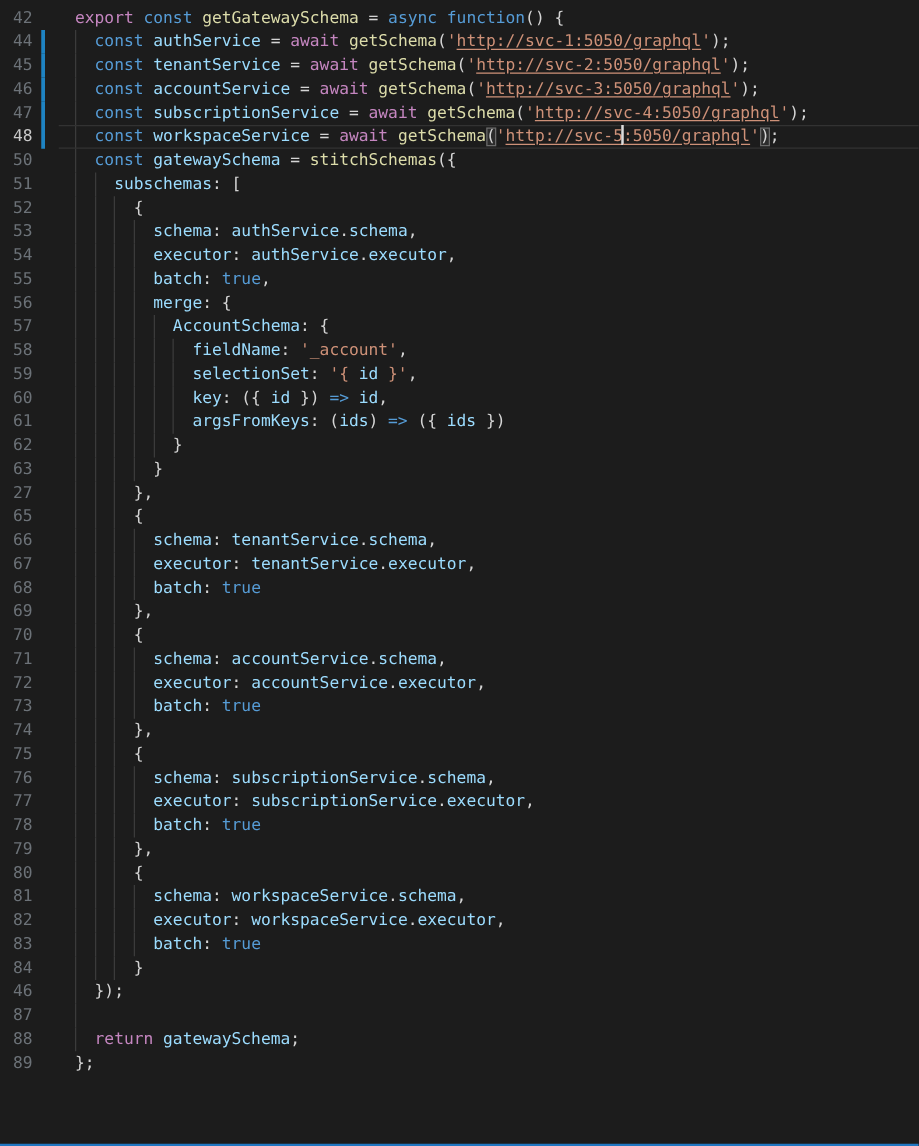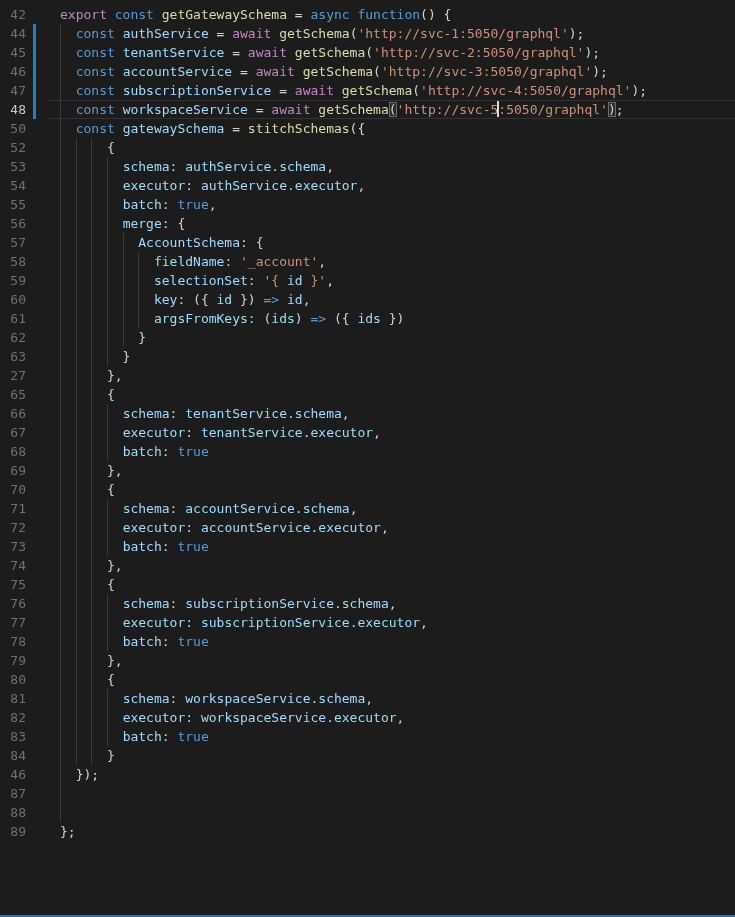--- a/index.html
+++ b/index.html
@@ -54,21 +54,21 @@
   .txt {
     position: absolute;
     left: 60px; top: 0;
     white-space: pre;
   }
   .c-kw1 { color: var(--c-kw1); }
   .c-kw2 { color: var(--c-kw2); }
   .c-fn  { color: var(--c-fn); }
   .c-var { color: var(--c-var); }
   .c-str { color: var(--c-str); }
-  .c-url { color: var(--c-str); text-underline-offset: 2px; }
+  .c-url { color: var(--c-str); text-decoration: underline; text-underline-offset: 2px; }
   .c-pun { color: var(--c-pun); }
   .box {
     outline: 1px solid #6a6a6a;
     outline-offset: -1px;
     background: rgba(120,120,120,0.18);
   }
   .cursor {
     display: inline-block;
     width: 2px; height: 16px;
     margin: 0 -1px;
@@ -87,20 +87,21 @@
 
 <div id="editor">
   <div id="code-area">
       <div class="line"><span class="ln">42</span><span class="txt"><span class="c-kw1">export</span><span class="c-pun"> </span><span class="c-kw2">const</span><span class="c-pun"> </span><span class="c-fn">getGatewaySchema</span><span class="c-pun"> = </span><span class="c-kw2">async</span><span class="c-pun"> </span><span class="c-kw2">function</span><span class="c-pun">() {</span></span></div>
       <div class="line"><i class="guide" style="left: calc(0ch + 60px);"></i><span class="modbar"></span><span class="ln">44</span><span class="txt"><span class="c-pun">  </span><span class="c-kw2">const</span><span class="c-pun"> </span><span class="c-var">authService</span><span class="c-pun"> = </span><span class="c-kw1">await</span><span class="c-pun"> </span><span class="c-fn">getSchema</span><span class="c-pun">(</span><span class="c-str">'</span><span class="c-url">http://svc-1:5050/graphql</span><span class="c-str">'</span><span class="c-pun">);</span></span></div>
       <div class="line"><i class="guide" style="left: calc(0ch + 60px);"></i><span class="modbar"></span><span class="ln">45</span><span class="txt"><span class="c-pun">  </span><span class="c-kw2">const</span><span class="c-pun"> </span><span class="c-var">tenantService</span><span class="c-pun"> = </span><span class="c-kw1">await</span><span class="c-pun"> </span><span class="c-fn">getSchema</span><span class="c-pun">(</span><span class="c-str">'</span><span class="c-url">http://svc-2:5050/graphql</span><span class="c-str">'</span><span class="c-pun">);</span></span></div>
       <div class="line"><i class="guide" style="left: calc(0ch + 60px);"></i><span class="modbar"></span><span class="ln">46</span><span class="txt"><span class="c-pun">  </span><span class="c-kw2">const</span><span class="c-pun"> </span><span class="c-var">accountService</span><span class="c-pun"> = </span><span class="c-kw1">await</span><span class="c-pun"> </span><span class="c-fn">getSchema</span><span class="c-pun">(</span><span class="c-str">'</span><span class="c-url">http://svc-3:5050/graphql</span><span class="c-str">'</span><span class="c-pun">);</span></span></div>
       <div class="line"><i class="guide" style="left: calc(0ch + 60px);"></i><span class="modbar"></span><span class="ln">47</span><span class="txt"><span class="c-pun">  </span><span class="c-kw2">const</span><span class="c-pun"> </span><span class="c-var">subscriptionService</span><span class="c-pun"> = </span><span class="c-kw1">await</span><span class="c-pun"> </span><span class="c-fn">getSchema</span><span class="c-pun">(</span><span class="c-str">'</span><span class="c-url">http://svc-4:5050/graphql</span><span class="c-str">'</span><span class="c-pun">);</span></span></div>
       <div class="line current"><i class="guide" style="left: calc(0ch + 60px);"></i><div class="curline-hl"></div><span class="modbar"></span><span class="ln">48</span><span class="txt"><span class="c-pun">  </span><span class="c-kw2">const</span><span class="c-pun"> </span><span class="c-var">workspaceService</span><span class="c-pun"> = </span><span class="c-kw1">await</span><span class="c-pun"> </span><span class="c-fn">getSchema</span><span class="c-pun box">(</span><span class="c-str">'</span><span class="c-url">http://svc-5</span><span class="cursor"></span><span class="c-url">:5050/graphql</span><span class="c-str">'</span><span class="c-pun box">)</span><span class="c-pun">;</span></span></div>
       <div class="line"><i class="guide" style="left: calc(0ch + 60px);"></i><span class="ln">50</span><span class="txt"><span class="c-pun">  </span><span class="c-kw2">const</span><span class="c-pun"> </span><span class="c-var">gatewaySchema</span><span class="c-pun"> = </span><span class="c-fn">stitchSchemas</span><span class="c-pun">({</span></span></div>
+      <div class="line"><i class="guide" style="left: calc(0ch + 60px);"></i><i class="guide" style="left: calc(2ch + 60px);"></i><span class="ln">51</span><span class="txt"><span class="c-pun">    </span><span class="c-var">subschemas</span><span class="c-pun">: [</span></span></div>
       <div class="line"><i class="guide" style="left: calc(0ch + 60px);"></i><i class="guide" style="left: calc(2ch + 60px);"></i><i class="guide" style="left: calc(4ch + 60px);"></i><span class="ln">52</span><span class="txt"><span class="c-pun">      {</span></span></div>
       <div class="line"><i class="guide" style="left: calc(0ch + 60px);"></i><i class="guide" style="left: calc(2ch + 60px);"></i><i class="guide" style="left: calc(4ch + 60px);"></i><i class="guide" style="left: calc(6ch + 60px);"></i><span class="ln">53</span><span class="txt"><span class="c-pun">        </span><span class="c-var">schema</span><span class="c-pun">: </span><span class="c-var">authService</span><span class="c-pun">.</span><span class="c-var">schema</span><span class="c-pun">,</span></span></div>
       <div class="line"><i class="guide" style="left: calc(0ch + 60px);"></i><i class="guide" style="left: calc(2ch + 60px);"></i><i class="guide" style="left: calc(4ch + 60px);"></i><i class="guide" style="left: calc(6ch + 60px);"></i><span class="ln">54</span><span class="txt"><span class="c-pun">        </span><span class="c-var">executor</span><span class="c-pun">: </span><span class="c-var">authService</span><span class="c-pun">.</span><span class="c-var">executor</span><span class="c-pun">,</span></span></div>
       <div class="line"><i class="guide" style="left: calc(0ch + 60px);"></i><i class="guide" style="left: calc(2ch + 60px);"></i><i class="guide" style="left: calc(4ch + 60px);"></i><i class="guide" style="left: calc(6ch + 60px);"></i><span class="ln">55</span><span class="txt"><span class="c-pun">        </span><span class="c-var">batch</span><span class="c-pun">: </span><span class="c-kw2">true</span><span class="c-pun">,</span></span></div>
       <div class="line"><i class="guide" style="left: calc(0ch + 60px);"></i><i class="guide" style="left: calc(2ch + 60px);"></i><i class="guide" style="left: calc(4ch + 60px);"></i><i class="guide" style="left: calc(6ch + 60px);"></i><span class="ln">56</span><span class="txt"><span class="c-pun">        </span><span class="c-var">merge</span><span class="c-pun">: {</span></span></div>
       <div class="line"><i class="guide" style="left: calc(0ch + 60px);"></i><i class="guide" style="left: calc(2ch + 60px);"></i><i class="guide" style="left: calc(4ch + 60px);"></i><i class="guide" style="left: calc(6ch + 60px);"></i><i class="guide" style="left: calc(8ch + 60px);"></i><span class="ln">57</span><span class="txt"><span class="c-pun">          </span><span class="c-var">AccountSchema</span><span class="c-pun">: {</span></span></div>
       <div class="line"><i class="guide" style="left: calc(0ch + 60px);"></i><i class="guide" style="left: calc(2ch + 60px);"></i><i class="guide" style="left: calc(4ch + 60px);"></i><i class="guide" style="left: calc(6ch + 60px);"></i><i class="guide" style="left: calc(8ch + 60px);"></i><i class="guide" style="left: calc(10ch + 60px);"></i><span class="ln">58</span><span class="txt"><span class="c-pun">            </span><span class="c-var">fieldName</span><span class="c-pun">: </span><span class="c-str">'_account'</span><span class="c-pun">,</span></span></div>
       <div class="line"><i class="guide" style="left: calc(0ch + 60px);"></i><i class="guide" style="left: calc(2ch + 60px);"></i><i class="guide" style="left: calc(4ch + 60px);"></i><i class="guide" style="left: calc(6ch + 60px);"></i><i class="guide" style="left: calc(8ch + 60px);"></i><i class="guide" style="left: calc(10ch + 60px);"></i><span class="ln">59</span><span class="txt"><span class="c-pun">            </span><span class="c-var">selectionSet</span><span class="c-pun">: </span><span class="c-str">'{ </span><span class="c-var">id</span><span class="c-str"> }'</span><span class="c-pun">,</span></span></div>
       <div class="line"><i class="guide" style="left: calc(0ch + 60px);"></i><i class="guide" style="left: calc(2ch + 60px);"></i><i class="guide" style="left: calc(4ch + 60px);"></i><i class="guide" style="left: calc(6ch + 60px);"></i><i class="guide" style="left: calc(8ch + 60px);"></i><i class="guide" style="left: calc(10ch + 60px);"></i><span class="ln">60</span><span class="txt"><span class="c-pun">            </span><span class="c-var">key</span><span class="c-pun">: ({ </span><span class="c-var">id</span><span class="c-pun"> }) </span><span class="c-kw2">=&gt;</span><span class="c-pun"> </span><span class="c-var">id</span><span class="c-pun">,</span></span></div>
       <div class="line"><i class="guide" style="left: calc(0ch + 60px);"></i><i class="guide" style="left: calc(2ch + 60px);"></i><i class="guide" style="left: calc(4ch + 60px);"></i><i class="guide" style="left: calc(6ch + 60px);"></i><i class="guide" style="left: calc(8ch + 60px);"></i><i class="guide" style="left: calc(10ch + 60px);"></i><span class="ln">61</span><span class="txt"><span class="c-pun">            </span><span class="c-var">argsFromKeys</span><span class="c-pun">: (</span><span class="c-var">ids</span><span class="c-pun">) </span><span class="c-kw2">=&gt;</span><span class="c-pun"> ({ </span><span class="c-var">ids</span><span class="c-pun"> })</span></span></div>
@@ -122,17 +123,17 @@
       <div class="line"><i class="guide" style="left: calc(0ch + 60px);"></i><i class="guide" style="left: calc(2ch + 60px);"></i><i class="guide" style="left: calc(4ch + 60px);"></i><i class="guide" style="left: calc(6ch + 60px);"></i><span class="ln">77</span><span class="txt"><span class="c-pun">        </span><span class="c-var">executor</span><span class="c-pun">: </span><span class="c-var">subscriptionService</span><span class="c-pun">.</span><span class="c-var">executor</span><span class="c-pun">,</span></span></div>
       <div class="line"><i class="guide" style="left: calc(0ch + 60px);"></i><i class="guide" style="left: calc(2ch + 60px);"></i><i class="guide" style="left: calc(4ch + 60px);"></i><i class="guide" style="left: calc(6ch + 60px);"></i><span class="ln">78</span><span class="txt"><span class="c-pun">        </span><span class="c-var">batch</span><span class="c-pun">: </span><span class="c-kw2">true</span></span></div>
       <div class="line"><i class="guide" style="left: calc(0ch + 60px);"></i><i class="guide" style="left: calc(2ch + 60px);"></i><i class="guide" style="left: calc(4ch + 60px);"></i><span class="ln">79</span><span class="txt"><span class="c-pun">      },</span></span></div>
       <div class="line"><i class="guide" style="left: calc(0ch + 60px);"></i><i class="guide" style="left: calc(2ch + 60px);"></i><i class="guide" style="left: calc(4ch + 60px);"></i><span class="ln">80</span><span class="txt"><span class="c-pun">      {</span></span></div>
       <div class="line"><i class="guide" style="left: calc(0ch + 60px);"></i><i class="guide" style="left: calc(2ch + 60px);"></i><i class="guide" style="left: calc(4ch + 60px);"></i><i class="guide" style="left: calc(6ch + 60px);"></i><span class="ln">81</span><span class="txt"><span class="c-pun">        </span><span class="c-var">schema</span><span class="c-pun">: </span><span class="c-var">workspaceService</span><span class="c-pun">.</span><span class="c-var">schema</span><span class="c-pun">,</span></span></div>
       <div class="line"><i class="guide" style="left: calc(0ch + 60px);"></i><i class="guide" style="left: calc(2ch + 60px);"></i><i class="guide" style="left: calc(4ch + 60px);"></i><i class="guide" style="left: calc(6ch + 60px);"></i><span class="ln">82</span><span class="txt"><span class="c-pun">        </span><span class="c-var">executor</span><span class="c-pun">: </span><span class="c-var">workspaceService</span><span class="c-pun">.</span><span class="c-var">executor</span><span class="c-pun">,</span></span></div>
       <div class="line"><i class="guide" style="left: calc(0ch + 60px);"></i><i class="guide" style="left: calc(2ch + 60px);"></i><i class="guide" style="left: calc(4ch + 60px);"></i><i class="guide" style="left: calc(6ch + 60px);"></i><span class="ln">83</span><span class="txt"><span class="c-pun">        </span><span class="c-var">batch</span><span class="c-pun">: </span><span class="c-kw2">true</span></span></div>
       <div class="line"><i class="guide" style="left: calc(0ch + 60px);"></i><i class="guide" style="left: calc(2ch + 60px);"></i><i class="guide" style="left: calc(4ch + 60px);"></i><span class="ln">84</span><span class="txt"><span class="c-pun">      }</span></span></div>
       <div class="line"><i class="guide" style="left: calc(0ch + 60px);"></i><span class="ln">46</span><span class="txt"><span class="c-pun">  });</span></span></div>
       <div class="line"><i class="guide" style="left: calc(0ch + 60px);"></i><span class="ln">87</span><span class="txt"></span></div>
-      <div class="line"><i class="guide" style="left: calc(0ch + 60px);"></i><span class="ln">88</span></div>
+      <div class="line"><i class="guide" style="left: calc(0ch + 60px);"></i><span class="ln">88</span><span class="txt"><span class="c-pun">  </span><span class="c-kw1">return</span><span class="c-pun"> </span><span class="c-var">gatewaySchema</span><span class="c-pun">;</span></span></div>
       <div class="line"><span class="ln">89</span><span class="txt"><span class="c-pun">};</span></span></div>
     </div>
   <div id="bottom-border"></div>
 </div>
 
 </body></html>

